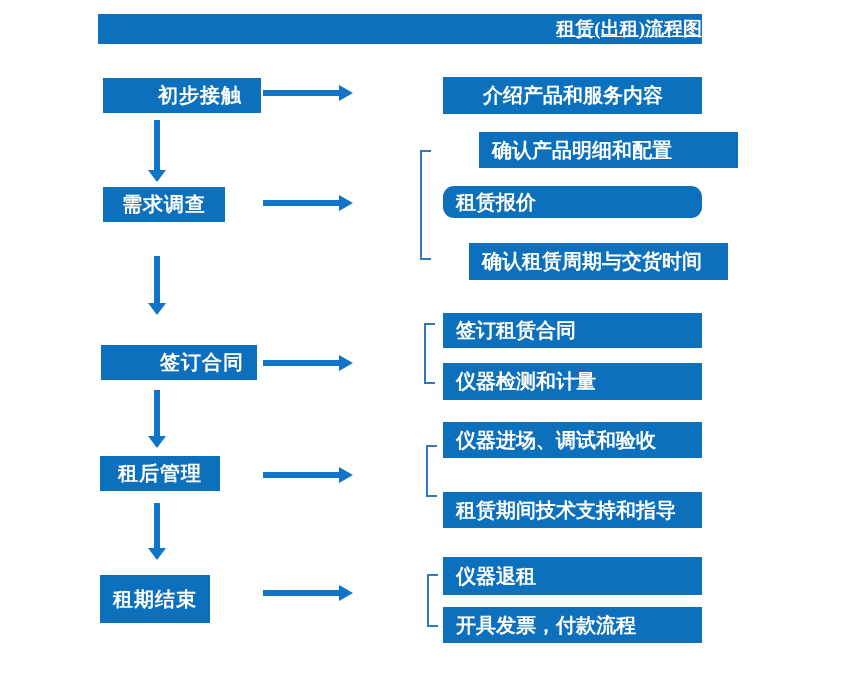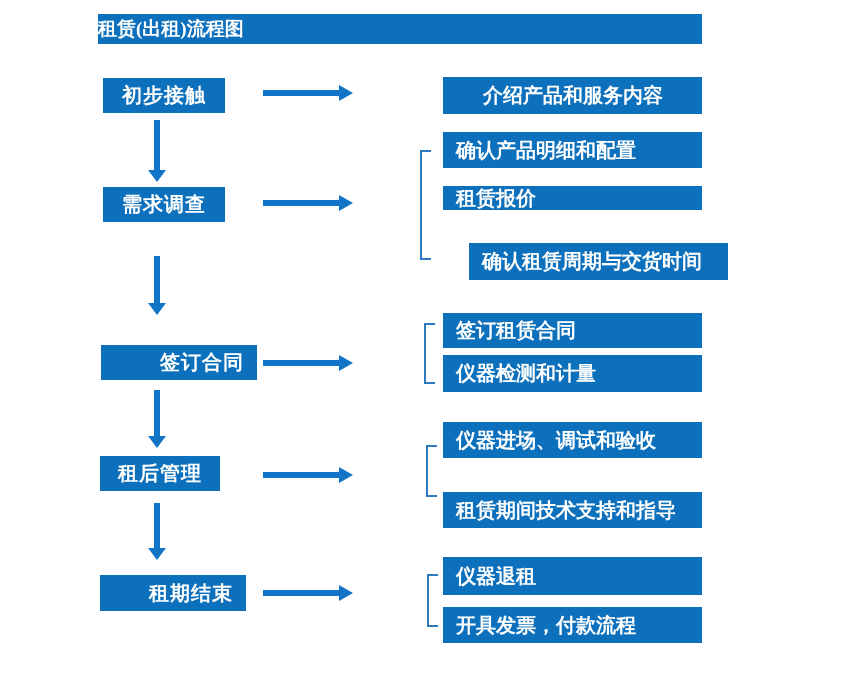--- a/index.html
+++ b/index.html
@@ -8,23 +8,23 @@
     width: 844px;
     height: 688px;
     background: #ffffff;
     overflow: hidden;
     font-family: "Liberation Serif", "DejaVu Serif", serif;
   }
   .title-bar {
     position: absolute;
     left: 98px; top: 14px; width: 604px; height: 30px;
     background: var(--box-fill, #0d70bc);
-    display: flex; align-items: center; justify-content: flex-start;
+    display: flex; align-items: center; justify-content: flex-end;
     color: var(--text, #ffffff);
-    font-weight: bold; font-size: 19px;
+    font-weight: bold; font-size: 19px; text-decoration: underline;
   }
   .stage-box {
     position: absolute;
     background: var(--box-fill, #0d70bc);
     color: var(--text, #ffffff);
     font-weight: bold; font-size: 20px;
     display: flex; align-items: center; justify-content: center;
     letter-spacing: 1px;
   }
   .detail-box {
@@ -76,46 +76,46 @@
 </style>
 </head>
 <body>
 
 <div class="canvas">
 
   <div class="title-bar">
     <span>租赁(出租)流程图</span>
   </div>
 
-  <div class="stage-box" style="left:103px; top:78px;  width:122px; height:35px;">初步接触</div>
+  <div class="stage-box" style="left:103px; top:78px;  width:122px; height:35px;padding-left:36px;">初步接触</div>
   <div class="stage-box" style="left:103px; top:187px; width:122px; height:35px;">需求调查</div>
   <div class="stage-box" style="left:101px; top:345px; width:110px; height:35px;padding-left:46px;">签订合同</div>
   <div class="stage-box" style="left:100px; top:456px; width:120px; height:35px;">租后管理</div>
-  <div class="stage-box" style="left:100px; top:575px; width:110px; height:36px;padding-left:36px;">租期结束</div>
+  <div class="stage-box" style="left:100px; top:575px; width:110px; height:48px;">租期结束</div>
 
   <div class="v-arrow" style="top:120px; height:50px;"></div>
   <div class="v-arrow" style="top:256px; height:47px;"></div>
   <div class="v-arrow" style="top:390px; height:46px;"></div>
   <div class="v-arrow" style="top:503px; height:45px;"></div>
 
   <div class="h-arrow" style="top:90px;"></div>
   <div class="h-arrow" style="top:200px;"></div>
   <div class="h-arrow" style="top:360px;"></div>
   <div class="h-arrow" style="top:472px;"></div>
   <div class="h-arrow" style="top:590px;"></div>
 
   <div class="bracket" style="left:420px; top:150px; height:110px;"></div>
   <div class="bracket" style="left:424px; top:323px; height:61px;"></div>
   <div class="bracket" style="left:426px; top:445px; height:52px;"></div>
   <div class="bracket" style="left:427px; top:574px; height:53px;"></div>
 
   <div class="detail-box" style="top:77px;  height:37px;padding-left:40px;">介绍产品和服务内容</div>
-  <div class="detail-box" style="top:132px; height:36px;">确认产品明细和配置</div>
-  <div class="detail-box" style="top:186px; height:24px;">租赁报价</div>
+  <div class="detail-box" style="top:132px; height:36px;margin-left:36px;">确认产品明细和配置</div>
+  <div class="detail-box" style="top:186px; height:32px;border-radius:11px;">租赁报价</div>
   <div class="detail-box" style="top:243px; height:37px;margin-left:26px;">确认租赁周期与交货时间</div>
   <div class="detail-box" style="top:313px; height:35px;">签订租赁合同</div>
-  <div class="detail-box" style="top:355px; height:37px;text-align:right;">仪器检测和计量</div>
+  <div class="detail-box" style="top:363px; height:37px;text-align:right;">仪器检测和计量</div>
   <div class="detail-box" style="top:492px; height:36px;">租赁期间技术支持和指导</div>
   <div class="detail-box" style="top:422px; height:36px;">仪器进场、调试和验收</div>
   <div class="detail-box" style="top:557px; height:38px;">仪器退租</div>
   <div class="detail-box" style="top:607px; height:36px;">开具发票，付款流程</div>
 
 </div>
 
 </body></html>

